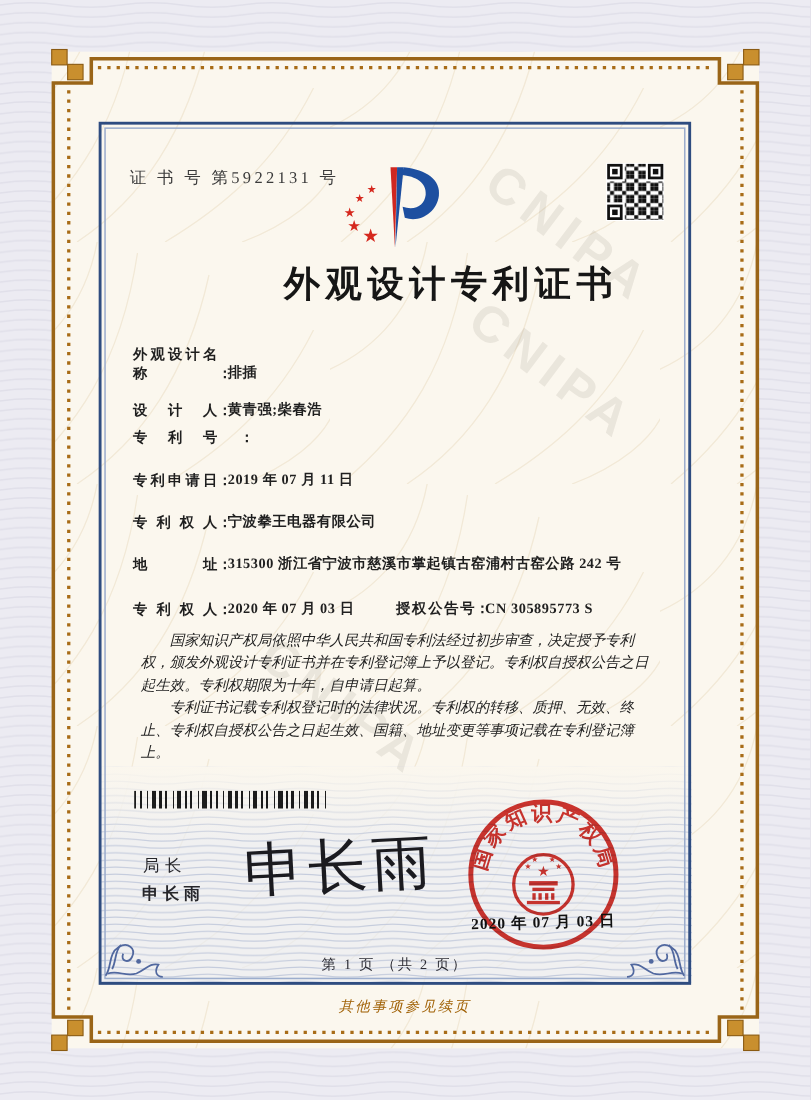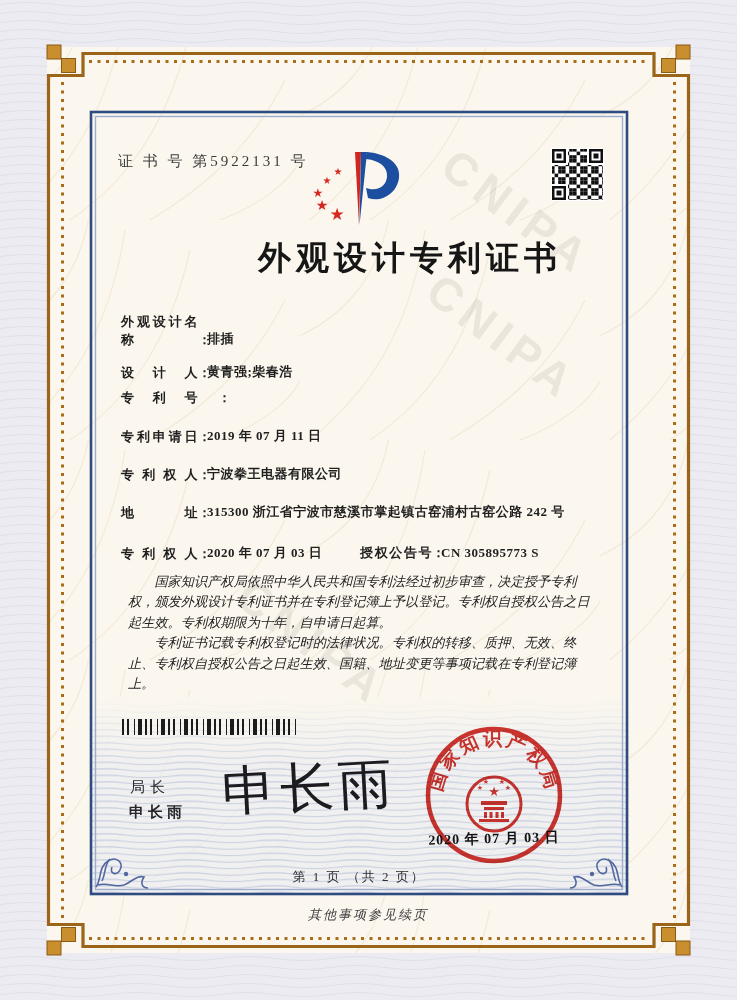--- a/index.html
+++ b/index.html
@@ -26,21 +26,21 @@
      background:repeating-linear-gradient(90deg,#1c1c1c 0 2px,transparent 2px 5px,#1c1c1c 5px 7px,
      transparent 7px 12px,#1c1c1c 12px 13px,transparent 13px 16px,#1c1c1c 16px 20px,transparent 20px 23px);}
   .sig-title{left:130px;top:778px;font-size:15px;letter-spacing:5px;color:#26262b;font-weight:normal;}
   .sig-name{left:129px;top:803px;font-size:15px;letter-spacing:4px;color:#26262b;font-weight:bold;}
   .autograph{left:222px;top:752px;font-size:54px;color:#1b1b20;transform:rotate(-3deg);letter-spacing:4px;}
   .seal-wrap{left:423px;top:724px;z-index:3;opacity:0.92;mix-blend-mode:multiply;}
   .seal-date{left:426px;top:830px;width:136px;text-align:center;font-size:14px;font-weight:bold;
              letter-spacing:1px;color:#111;z-index:4;transform:rotate(-1.5deg);}
   .page-info{left:90px;top:868px;width:538px;text-align:center;font-size:13px;letter-spacing:2px;color:#2c2c34;}
   .cont-note{left:8px;top:906px;width:720px;text-align:center;font-size:13px;font-style:italic;
-             letter-spacing:2px;color:#404040;}
+             letter-spacing:2px;color:#a16207;}
 </style>
 </head>
 <body>
 
 <div class="page">
 
   <svg class="bg-svg" width="737" height="1000" viewBox="0 0 737 1000">
     <defs>
       <pattern id="pwOuter" width="110" height="9" patternUnits="userSpaceOnUse">
         <path d="M0 4.5 Q27.5 0.5 55 4.5 T110 4.5" fill="none" stroke="#e0dfe9" stroke-width="1.2"></path>

